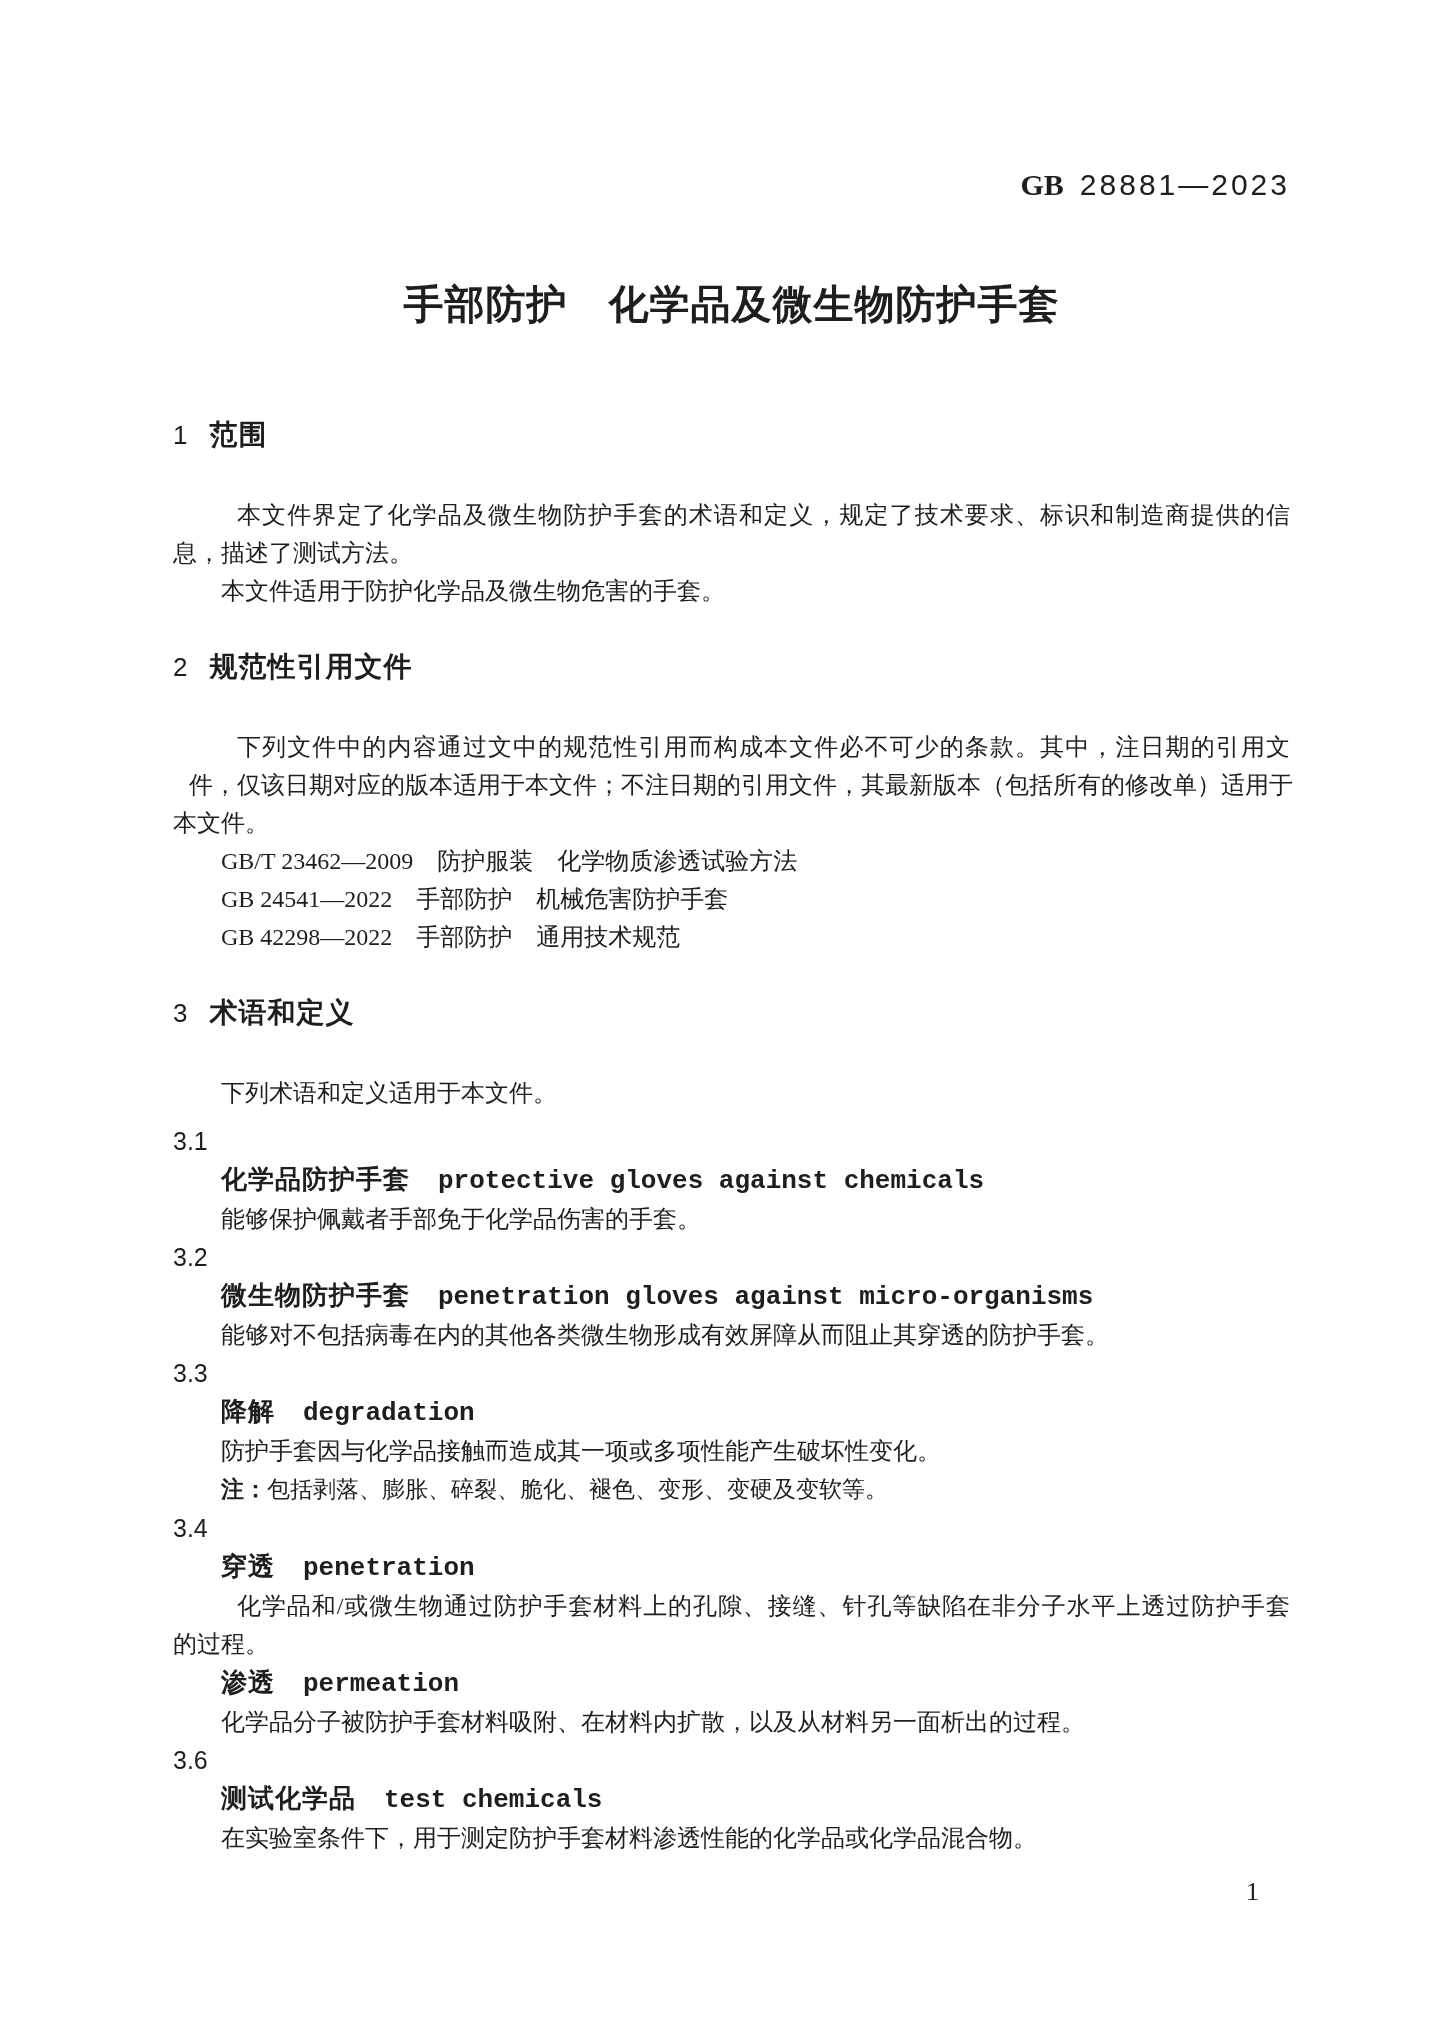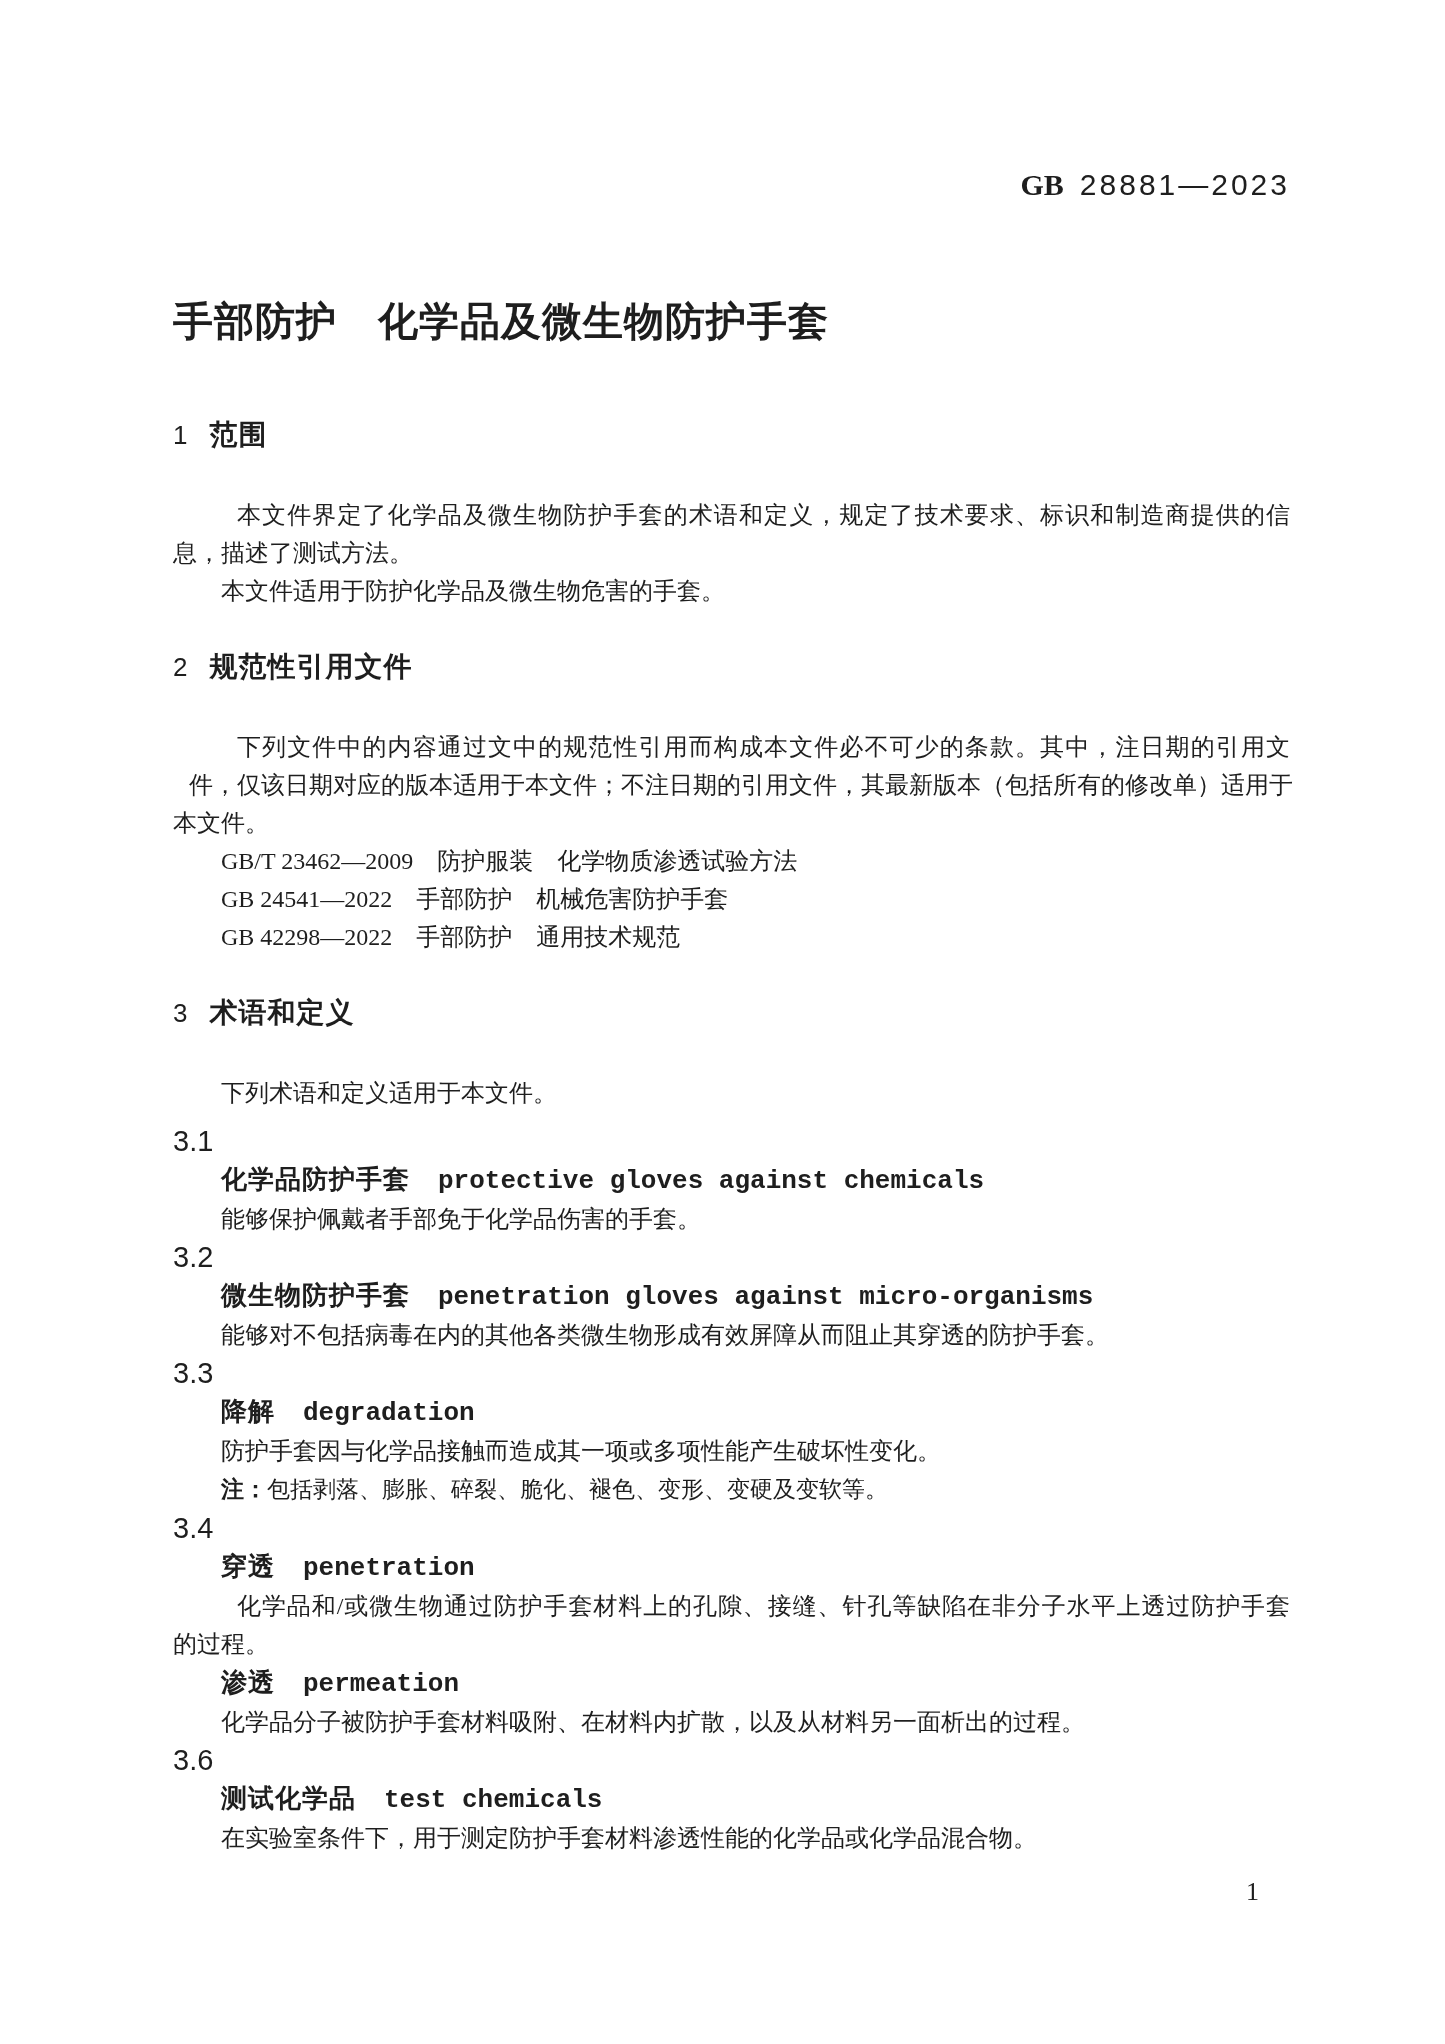--- a/index.html
+++ b/index.html
@@ -29,26 +29,26 @@
   }
   .doc-number .num {
     font-family: "Liberation Sans", sans-serif;
     font-size: 30px;
     letter-spacing: 3px;
   }
 
   
   .doc-title {
     position: absolute;
-    top: 293px;
+    top: 276px;
     left: 173px;
     width: 1117px;
     height: 56px;
     line-height: 56px;
-    text-align: left;
+    text-align: center;
     font-family: "Liberation Sans", sans-serif;
     font-weight: bold;
     font-size: 40px;
     letter-spacing: 1px;
     white-space: nowrap;
   }
 
   
   .body-col {
     position: absolute;
@@ -78,21 +78,21 @@
   }
   .sec-heading .sec-title {
     font-size: 28px;
     font-weight: bold;
     letter-spacing: 1px;
   }
   .gap { margin-top: 38px; }
 
   .clause-no {
     font-family: "Liberation Sans", sans-serif;
-    font-size: 29px;
+    font-size: 25px;
   }
   .term-line .term-zh {
     font-family: "Liberation Sans", sans-serif;
     font-weight: bold;
     font-size: 26px;
     letter-spacing: 1px;
   }
   .term-line .term-en {
     font-family: Liberation Mono, monospace;
     font-weight: bold;

